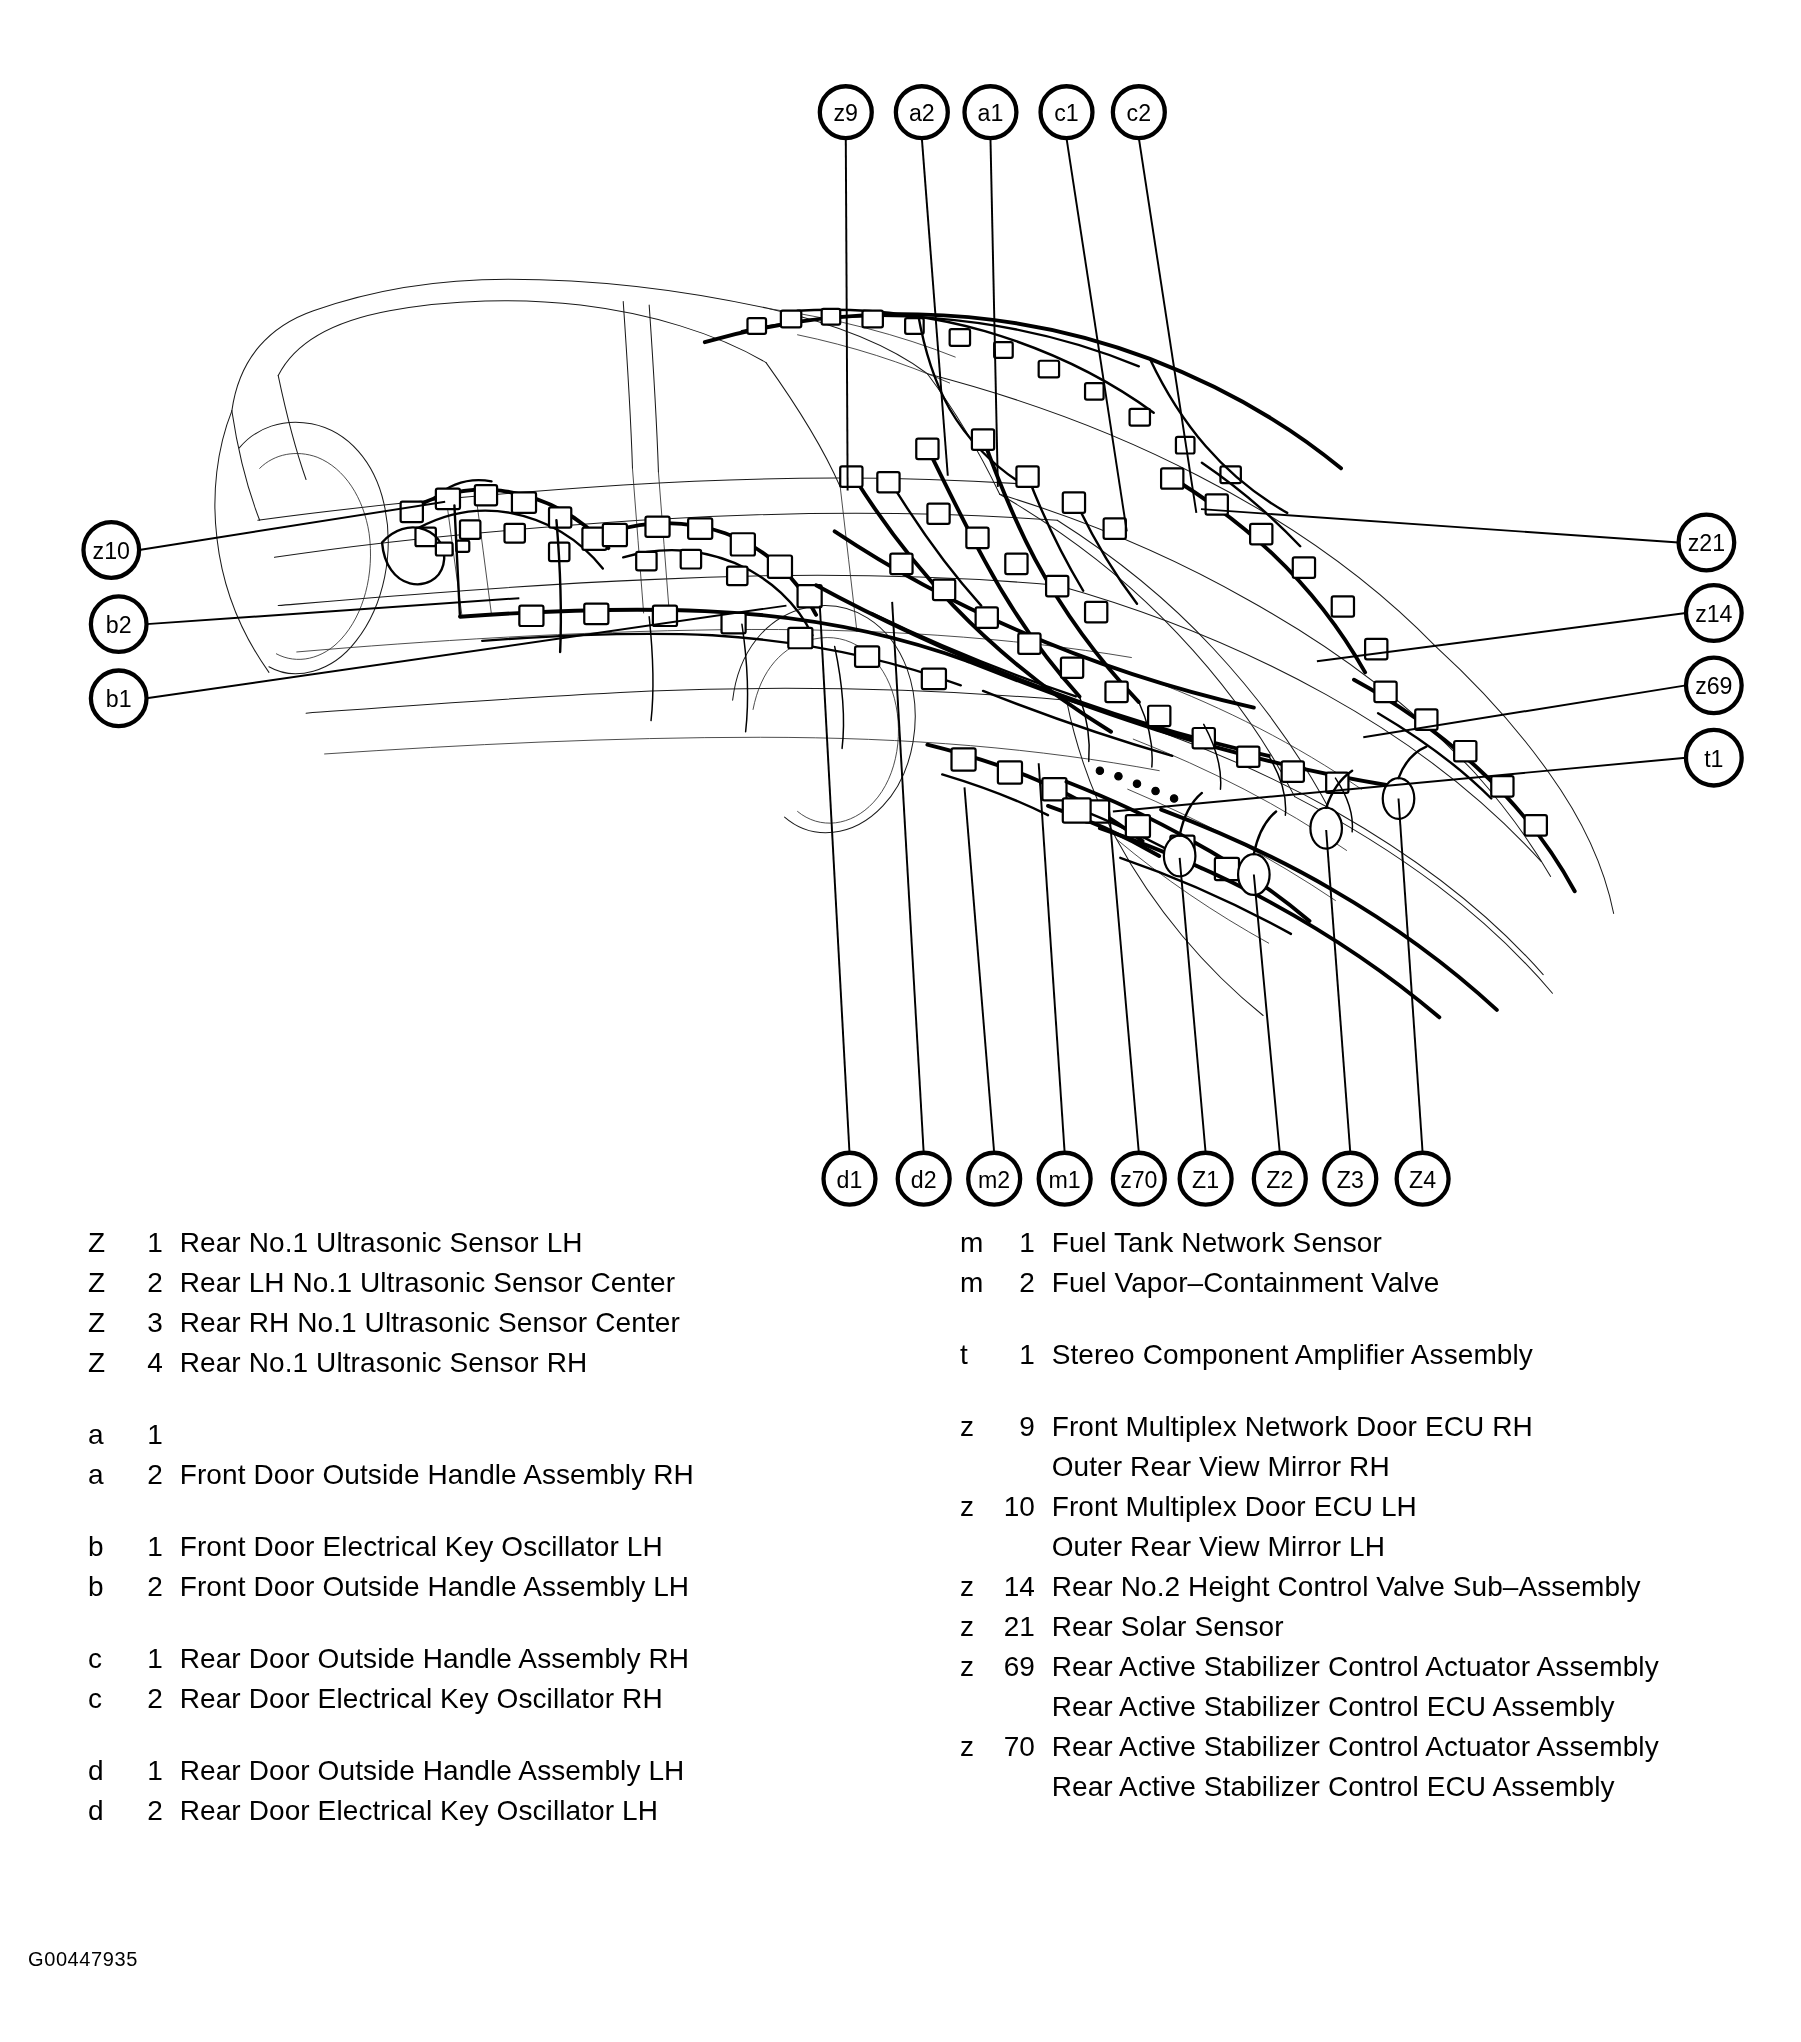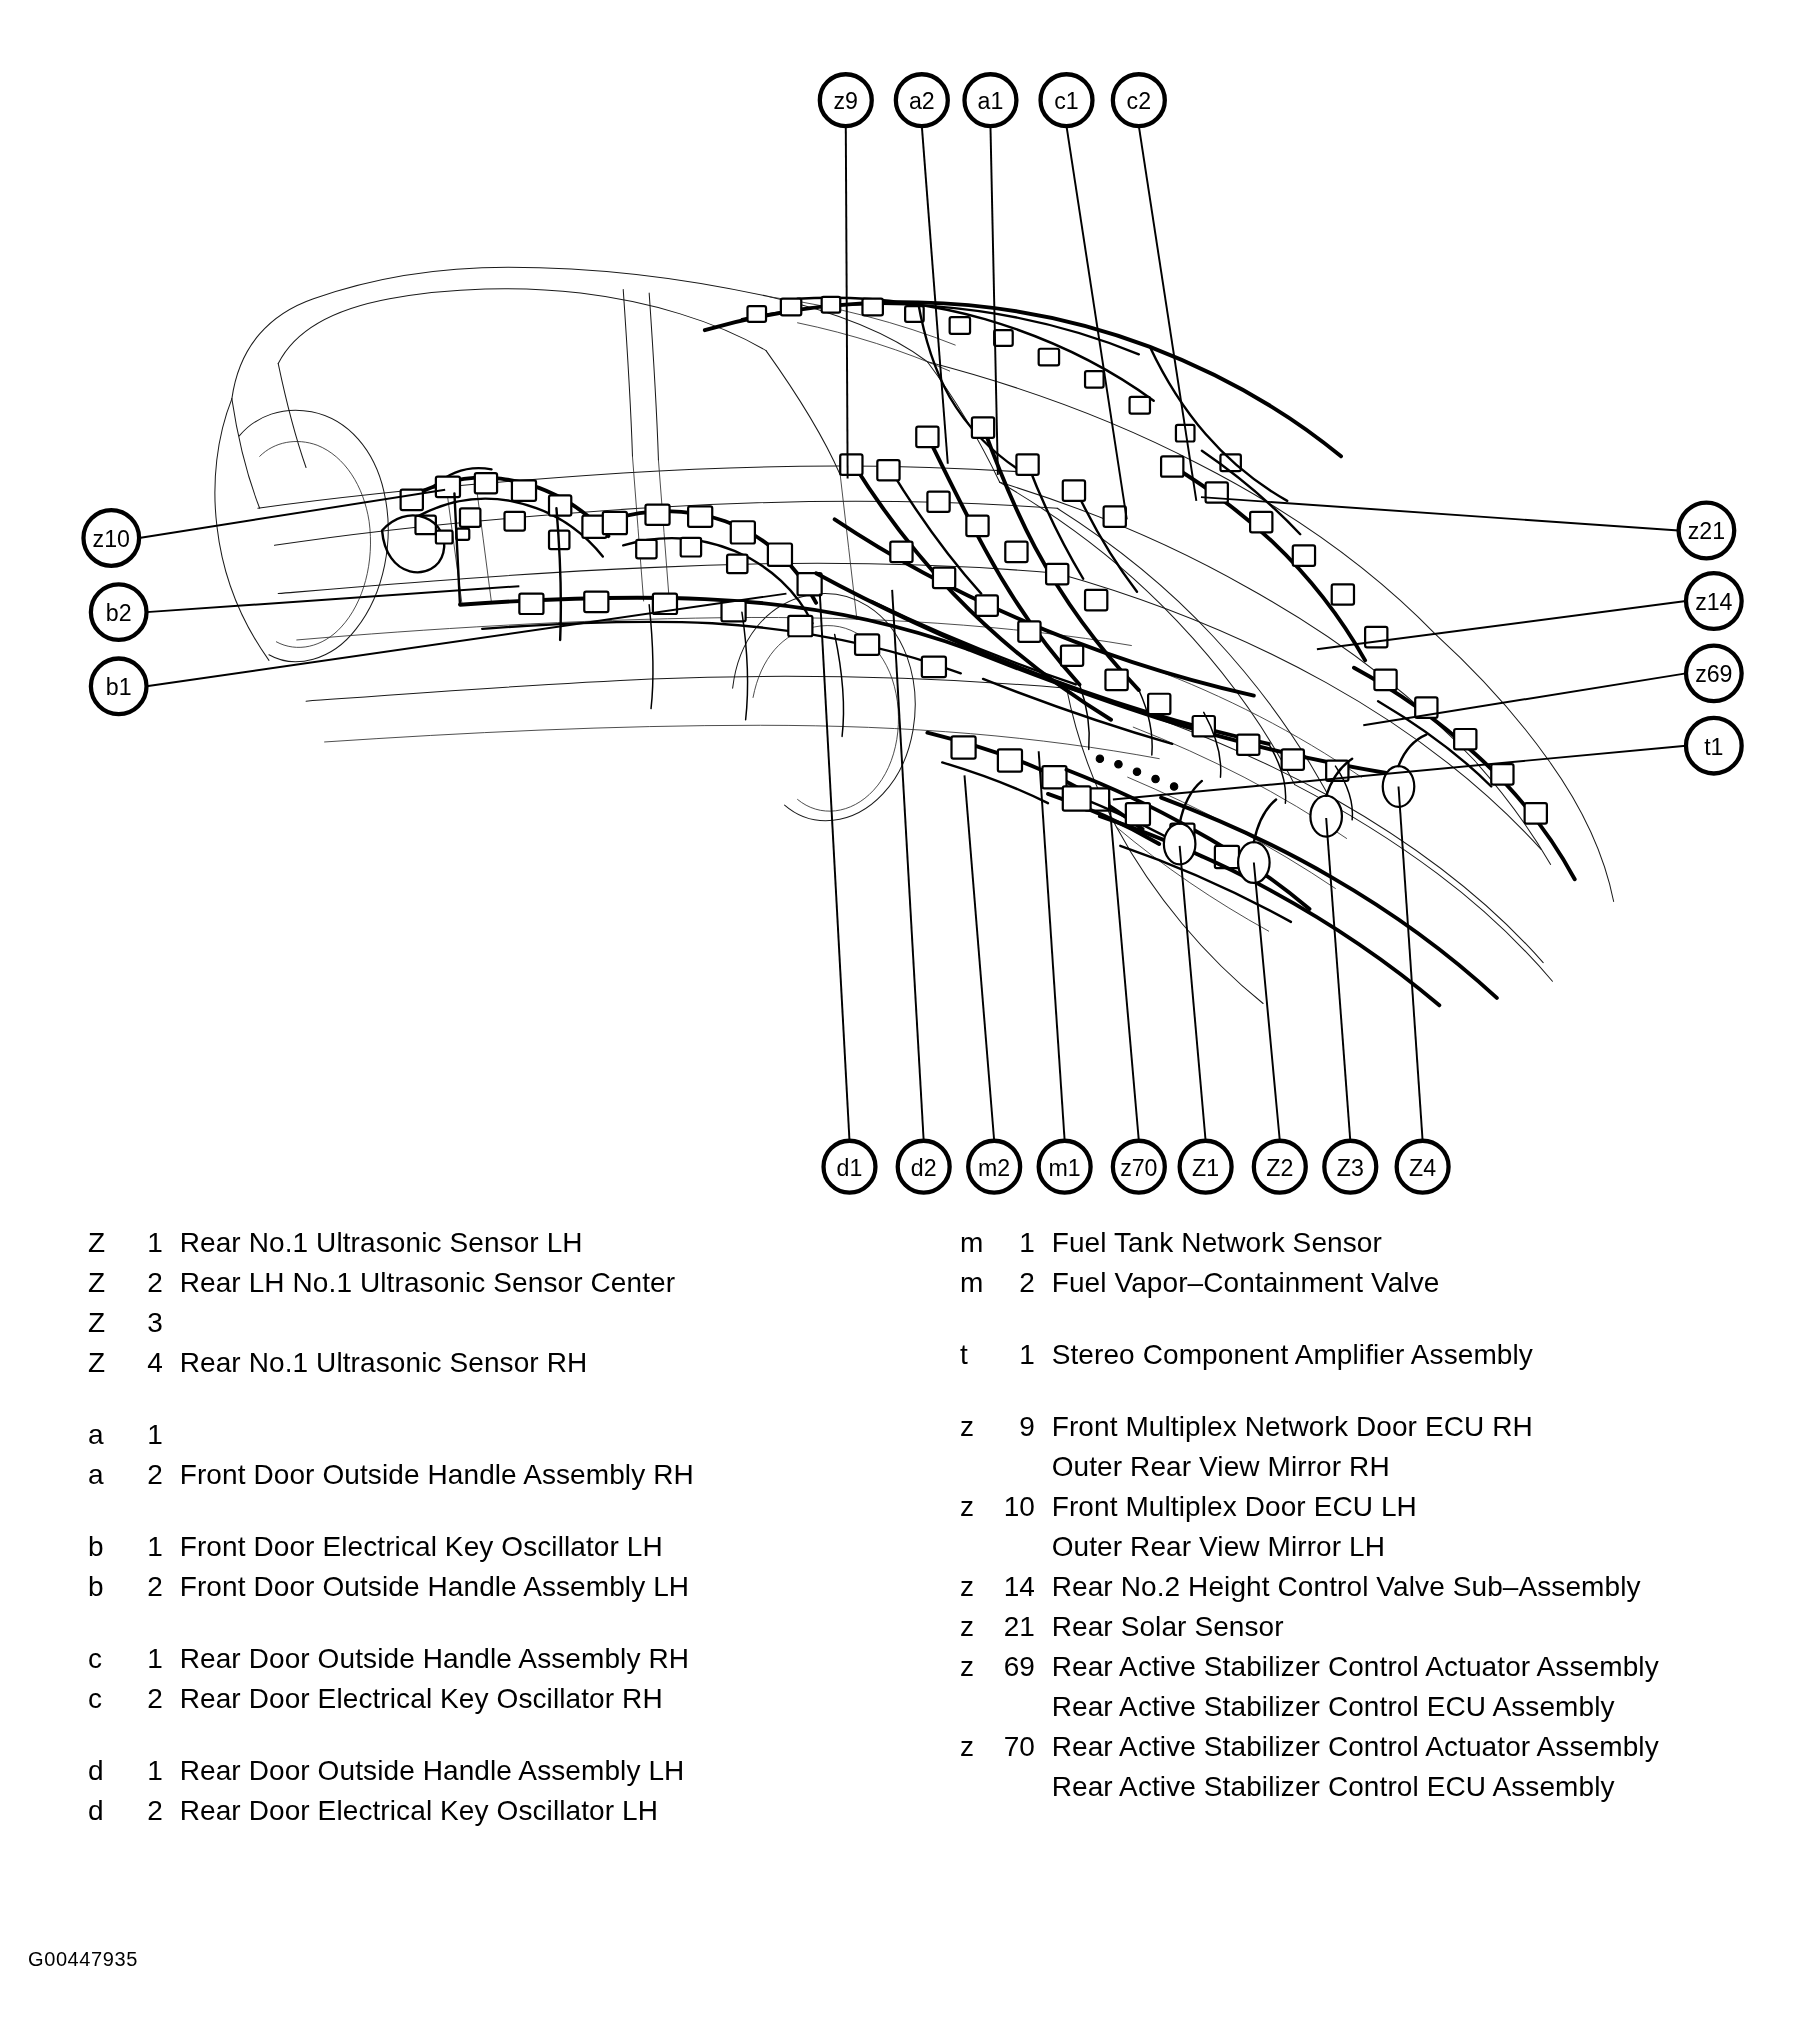--- a/index.html
+++ b/index.html
@@ -12,21 +12,21 @@
     height: 2043px;
     font-family: "Liberation Sans", sans-serif;
     color: #000000;
     position: relative;
     overflow: hidden;
   }
 
   #figure-area {
     position: absolute;
     left: 0;
-    top: 0;
+    top: 12px;
     width: 1769px;
     height: 1215px;
   }
   #figure-svg {
     display: block;
     width: 1801px;
     height: 1215px;
   }
 
   
@@ -528,20 +528,21 @@
           <span class="lg-desc">Rear No.1 Ultrasonic Sensor LH</span>
         </div>
         <div class="legend-row">
           <span class="lg-letter">Z</span>
           <span class="lg-num">2</span>
           <span class="lg-desc">Rear LH No.1 Ultrasonic Sensor Center</span>
         </div>
         <div class="legend-row">
           <span class="lg-letter">Z</span>
           <span class="lg-num">3</span>
+          <span class="lg-desc">Rear RH No.1 Ultrasonic Sensor Center</span>
         </div>
         <div class="legend-row">
           <span class="lg-letter">Z</span>
           <span class="lg-num">4</span>
           <span class="lg-desc">Rear No.1 Ultrasonic Sensor RH</span>
         </div>
       </div>
       <div class="legend-group">
         <div class="legend-row">
           <span class="lg-letter">a</span>

